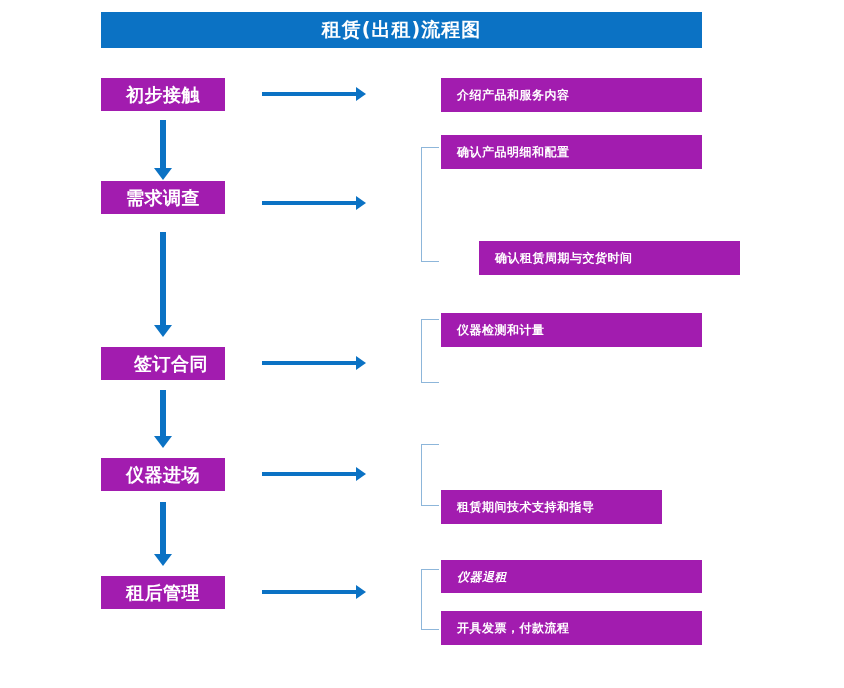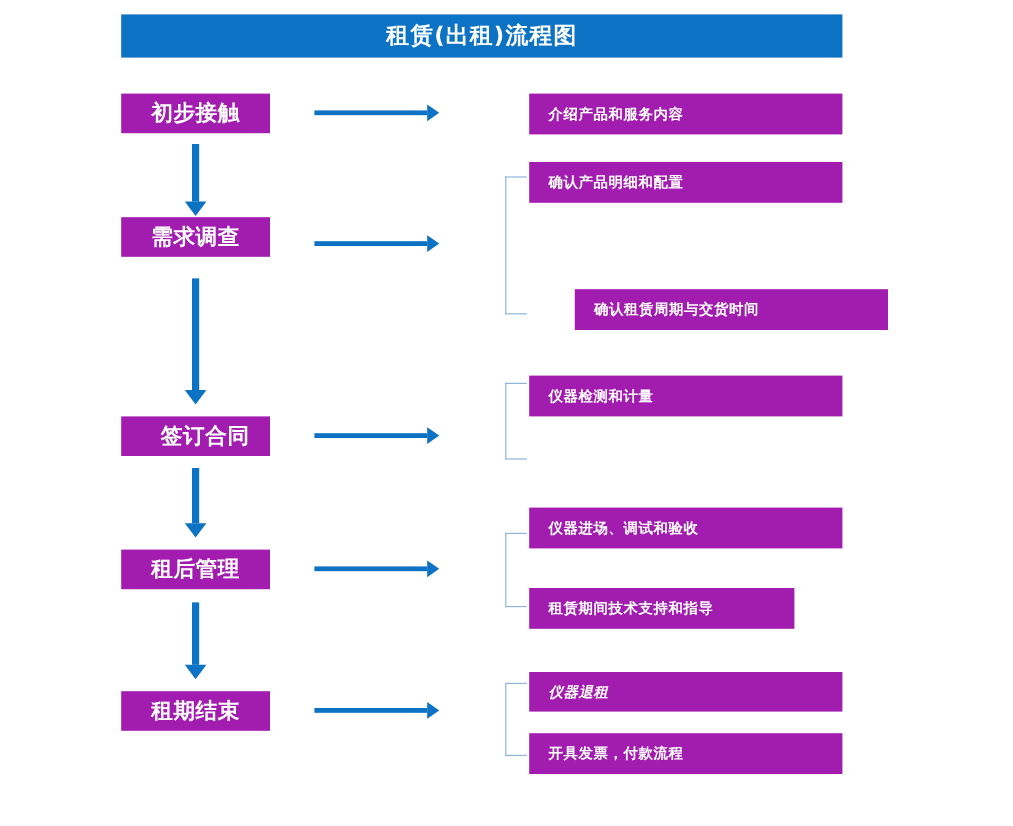--- a/index.html
+++ b/index.html
@@ -113,23 +113,23 @@
 <div id="canvas">
 
   <div class="title-bar">租赁(出租)流程图</div>
 
   <div class="box stage-box" style="left:101px; top:78px; width:124px; height:33px;">初步接触</div>
 
   <div class="box stage-box" style="left:101px; top:181px; width:124px; height:33px;">需求调查</div>
 
   <div class="box stage-box" style="left:101px; top:347px; width:124px; height:33px;padding-left:24px;">签订合同</div>
 
-  <div class="box stage-box" style="left:101px; top:458px; width:124px; height:33px;">租后管理</div>
+  <div class="box stage-box" style="left:101px; top:458px; width:124px; height:33px;">仪器进场</div>
 
-  <div class="box stage-box" style="left:101px; top:576px; width:124px; height:33px;">租期结束</div>
+  <div class="box stage-box" style="left:101px; top:576px; width:124px; height:33px;">租后管理</div>
 
   <div class="v-arrow" style="left:154px; top:120px; height:60px;">
     <div class="shaft" style="height:48px;"></div>
     <div class="head" style="top:48px;"></div>
   </div>
 
   <div class="v-arrow" style="left:154px; top:232px; height:105px;">
     <div class="shaft" style="height:93px;"></div>
     <div class="head" style="top:93px;"></div>
   </div>
@@ -180,21 +180,20 @@
   <div class="box detail-box" style="left:441px; top:78px; width:261px; height:34px;">介绍产品和服务内容</div>
 
   <div class="box detail-box" style="left:441px; top:135px; width:261px; height:34px;text-align:right;">确认产品明细和配置</div>
 
 
   <div class="box detail-box" style="left:441px; top:241px; width:261px; height:34px;margin-left:38px;">确认租赁周期与交货时间</div>
 
   <div class="box detail-box" style="left:441px; top:313px; width:261px; height:34px;">仪器检测和计量</div>
 
 
-  <div class="box detail-box" style="left:441px; top:423px; width:261px; height:34px;">仪器进场、调试和验收</div>
 
   <div class="box detail-box" style="left:441px; top:490px; width:221px; height:34px;">租赁期间技术支持和指导</div>
 
   <div class="box detail-box" style="left:441px; top:560px; width:261px; height:33px;font-style:italic;">仪器退租</div>
 
   <div class="box detail-box" style="left:441px; top:611px; width:261px; height:34px;">开具发票，付款流程</div>
 
 </div>
 
 </body></html>

